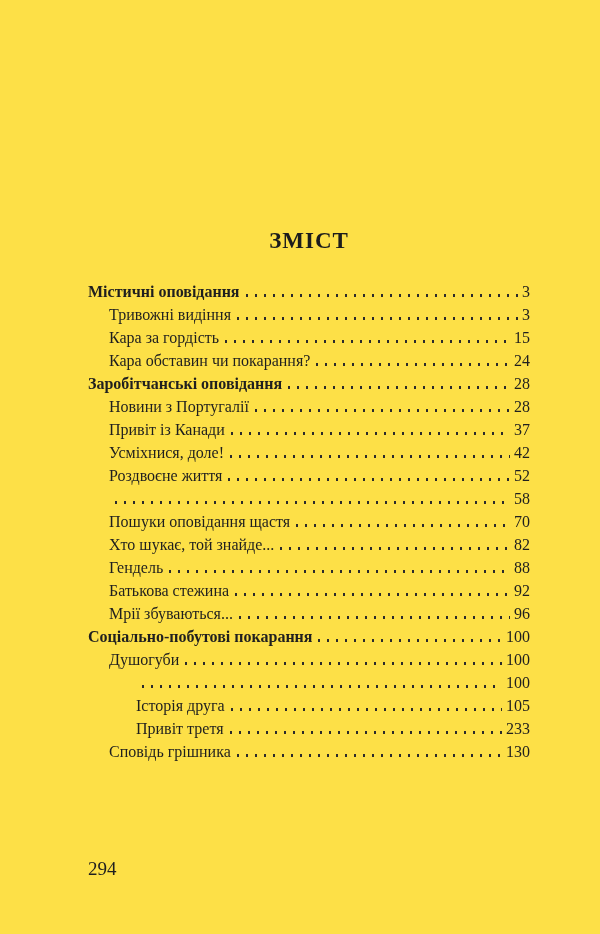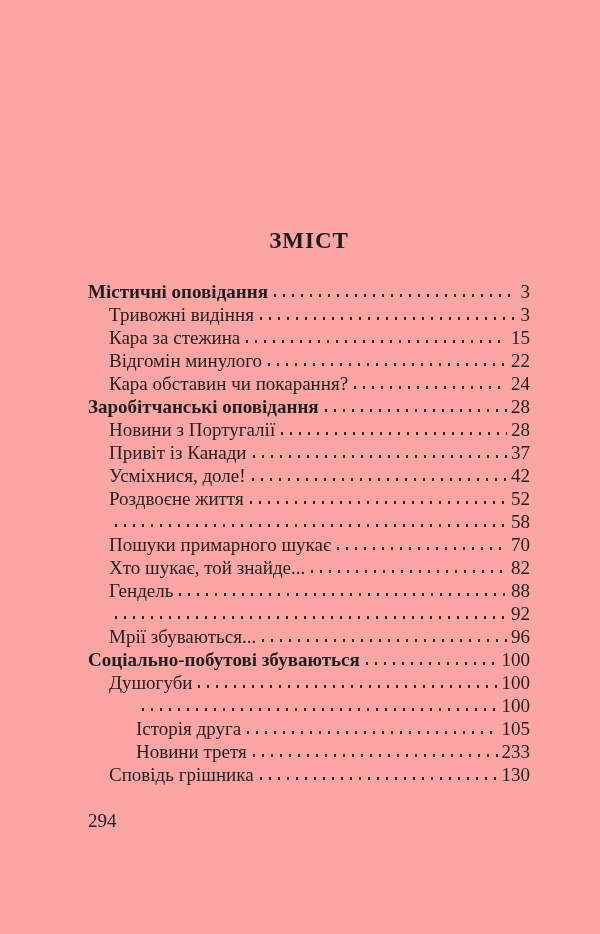--- a/index.html
+++ b/index.html
@@ -1,20 +1,20 @@
 <!DOCTYPE html>
 <html><head>
 <meta charset="utf-8">
 <style>
   html, body { margin: 0; padding: 0; background: #ffffff; }
   .page {
     position: relative;
     width: 600px;
     height: 934px;
-    background: #fca5a5;
+    background: #fde047;
     font-family: "Liberation Serif", "DejaVu Serif", serif;
     color: #1f1f1f;
     overflow: hidden;
   }
   .content {
     position: absolute;
     left: 88px;
     right: 70px;
     top: 228px;
   }
@@ -25,42 +25,42 @@
     letter-spacing: 1px;
     margin: 0 0 26px 0;
     color: #1c1c1c;
   }
   .toc-list { display: block; }
   .toc-row {
     display: flex;
     align-items: stretch;
     height: 23px;
     line-height: 23px;
-    font-size: 19px;
+    font-size: 16px;
     white-space: nowrap;
   }
   .toc-row.bold .toc-label { font-weight: bold; }
   .toc-row.level-1 { padding-left: 21px; }
   .toc-row.level-2 { padding-left: 48px; }
   .toc-label { flex: 0 0 auto; }
   .leader {
     flex: 1 1 auto;
     min-width: 12px;
     margin-left: 5px;
     margin-right: 4px;
     background-image: radial-gradient(circle 1.3px at 2px 1.5px, #2b2b2b 99%, transparent 100%);
     background-size: 9px 3px;
     background-repeat: repeat-x;
     background-position: 0 14px;
   }
   .toc-page { flex: 0 0 auto; text-align: right; }
   .folio {
     position: absolute;
     left: 88px;
-    top: 810px;
+    top: 858px;
     font-size: 19px;
     color: #1f1f1f;
   }
 </style>
 </head>
 <body>
 
 <div class="page">
   <div class="content">
     <h1 class="toc-title">ЗМІСТ</h1>
@@ -69,28 +69,23 @@
     <span class="toc-label">Містичні оповідання</span>
     <span class="leader"></span>
     <span class="toc-page">3</span>
   </div>
         <div class="toc-row level-1">
     <span class="toc-label">Тривожні видіння</span>
     <span class="leader"></span>
     <span class="toc-page">3</span>
   </div>
         <div class="toc-row level-1">
-    <span class="toc-label">Кара за стежина</span>
+    <span class="toc-label">Кара за гордість</span>
     <span class="leader"></span>
     <span class="toc-page">15</span>
-  </div>
-        <div class="toc-row level-1">
-    <span class="toc-label">Відгомін минулого</span>
-    <span class="leader"></span>
-    <span class="toc-page">22</span>
   </div>
         <div class="toc-row level-1">
     <span class="toc-label">Кара обставин чи покарання?</span>
     <span class="leader"></span>
     <span class="toc-page">24</span>
   </div>
         <div class="toc-row level-0 bold">
     <span class="toc-label">Заробітчанські оповідання</span>
     <span class="leader"></span>
     <span class="toc-page">28</span>
@@ -113,64 +108,65 @@
         <div class="toc-row level-1">
     <span class="toc-label">Роздвоєне життя</span>
     <span class="leader"></span>
     <span class="toc-page">52</span>
   </div>
         <div class="toc-row level-1">
     <span class="leader"></span>
     <span class="toc-page">58</span>
   </div>
         <div class="toc-row level-1">
-    <span class="toc-label">Пошуки примарного шукає</span>
+    <span class="toc-label">Пошуки оповідання щастя</span>
     <span class="leader"></span>
     <span class="toc-page">70</span>
   </div>
         <div class="toc-row level-1">
     <span class="toc-label">Хто шукає, той знайде...</span>
     <span class="leader"></span>
     <span class="toc-page">82</span>
   </div>
         <div class="toc-row level-1">
     <span class="toc-label">Гендель</span>
     <span class="leader"></span>
     <span class="toc-page">88</span>
   </div>
         <div class="toc-row level-1">
+    <span class="toc-label">Батькова стежина</span>
     <span class="leader"></span>
     <span class="toc-page">92</span>
   </div>
         <div class="toc-row level-1">
     <span class="toc-label">Мрії збуваються...</span>
     <span class="leader"></span>
     <span class="toc-page">96</span>
   </div>
         <div class="toc-row level-0 bold">
-    <span class="toc-label">Соціально-побутові збуваються</span>
+    <span class="toc-label">Соціально-побутові покарання</span>
     <span class="leader"></span>
     <span class="toc-page">100</span>
   </div>
         <div class="toc-row level-1">
     <span class="toc-label">Душогуби</span>
     <span class="leader"></span>
     <span class="toc-page">100</span>
   </div>
         <div class="toc-row level-2">
     <span class="leader"></span>
     <span class="toc-page">100</span>
   </div>
         <div class="toc-row level-2">
     <span class="toc-label">Історія друга</span>
     <span class="leader"></span>
     <span class="toc-page">105</span>
   </div>
         <div class="toc-row level-2">
-    <span class="toc-label">Новини третя</span>
+    <span class="toc-label">Привіт третя</span>
     <span class="leader"></span>
     <span class="toc-page">233</span>
   </div>
         <div class="toc-row level-1">
     <span class="toc-label">Сповідь грішника</span>
     <span class="leader"></span>
     <span class="toc-page">130</span>
   </div>
       </div>
   </div>

